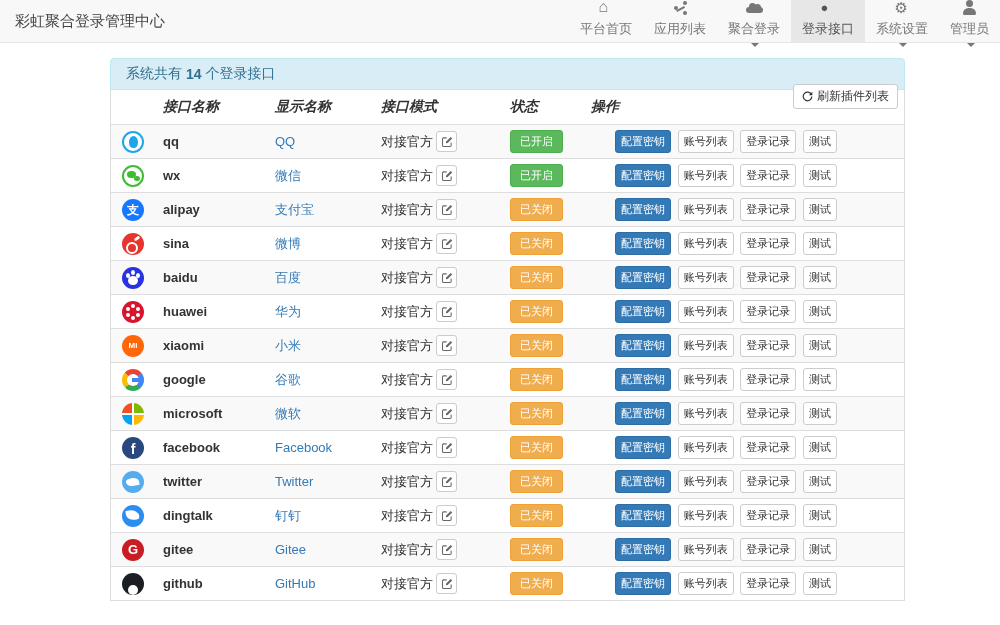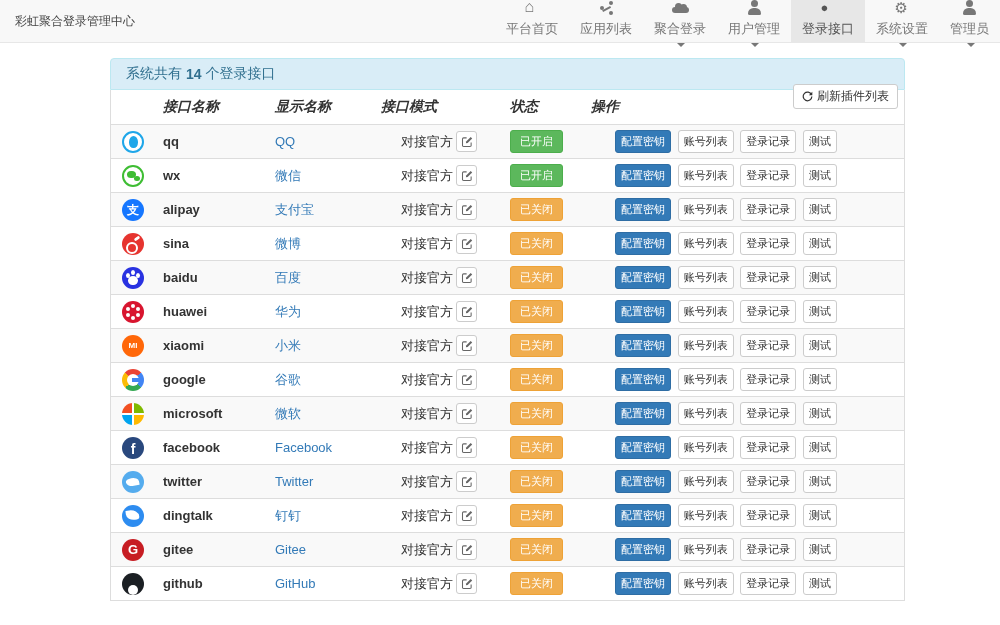--- a/index.html
+++ b/index.html
@@ -2,21 +2,21 @@
 <html><head>
 <meta charset="utf-8">
 <style>
   * { box-sizing: border-box; margin: 0; padding: 0; }
   html,body { width:1000px; height:625px; overflow:hidden; background:#fff;
     font-family:"Liberation Sans","DejaVu Sans",sans-serif; font-size:14px; color:#333; }
 
   
   .navbar { height:43px; background:#f8f8f8; border-bottom:1px solid #e7e7e7;
     display:flex; align-items:stretch; padding-left:15px; }
-  .brand { font-size:12px; color:#444; line-height:42px; white-space:nowrap; cursor:pointer; }
+  .brand { font-size:15px; color:#444; line-height:42px; white-space:nowrap; cursor:pointer; }
   .nav-menu { margin-left:auto; display:flex; list-style:none; }
   .nav-item { display:flex; align-items:center; gap:5px; padding:0 11px; font-size:13px;
     color:#777; cursor:pointer; white-space:nowrap;flex-direction:column; }
   .nav-item.active { background:#e7e7e7; color:#555; }
   .caret { display:inline-block; width:0; height:0; border-top:4px solid currentColor;
     border-left:4px solid transparent; border-right:4px solid transparent; margin-left:2px; }
 
   .nav-ico { display:inline-block; position:relative; width:15px; height:15px; flex:0 0 auto; }
   .nav-ico::before,.nav-ico::after { position:absolute; }
   .nav-ico[data-name="home-icon"]::before { content:"⌂"; font-size:16px; line-height:15px; left:0; top:-1px; }
@@ -53,21 +53,21 @@
   table { width:100%; border-collapse:collapse; }
   thead th { text-align:left; font-size:14px; font-weight:700; color:#333;
     padding:8px; border-bottom:1px solid #ddd;font-style:italic; }
   tbody td { padding:5px 8px; border-top:1px solid #ddd; vertical-align:middle;
     font-size:13px; line-height:22px; }
   tbody tr:first-child td { border-top:none; }
   tbody tr:nth-child(odd) { background:#f9f9f9; }
   .td-icon { text-align:center; }
   .iface-name { font-weight:700; color:#333; }
   .display-link { color:#337ab7; text-decoration:none; cursor:pointer; }
-  .mode-wrap { display:inline-flex; align-items:center; gap:3px;margin-left:20px; }
+  .mode-wrap { display:inline-flex; align-items:center; gap:3px; }
   .edit-btn { width:21px; height:21px; background:#fff; border:1px solid #ccc; border-radius:3px;
     display:inline-flex; align-items:center; justify-content:center; cursor:pointer; padding:0; }
   .st-badge { border-radius:3px; font-size:11px; color:#fff; padding:3px 9px;
     border:1px solid transparent; cursor:pointer; font-family:inherit; }
   .st-badge[data-state="on"]  { background:#5cb85c; border-color:#4cae4c; }
   .st-badge[data-state="off"] { background:#f0ad4e; border-color:#eea236; }
   .op-btn { font-size:11px; padding:3px 5px; border-radius:3px; margin-right:3px; cursor:pointer;
     background:#fff; border:1px solid #ccc; color:#333; font-family:inherit; }
   .op-btn.primary { background:#337ab7; border-color:#2e6da4; color:#fff;margin-left:24px; }
 
@@ -150,25 +150,20 @@
       <span class="nav-ico" data-name="home-icon"></span>
       <span data-name="nav-item-label">平台首页</span>
     </li>
     <li class="nav-item" data-name="nav-item-app-list">
       <span class="nav-ico" data-name="apps-icon"></span>
       <span data-name="nav-item-label">应用列表</span>
     </li>
     <li class="nav-item" data-name="nav-item-aggregate-login">
       <span class="nav-ico" data-name="cloud-icon"></span>
       <span data-name="nav-item-label">聚合登录</span>
-      <span class="caret" data-name="caret-down-icon"></span>
-    </li>
-    <li class="nav-item" data-name="nav-item-user-management">
-      <span class="nav-ico" data-name="user-icon"></span>
-      <span data-name="nav-item-label">用户管理</span>
       <span class="caret" data-name="caret-down-icon"></span>
     </li>
     <li class="nav-item active" data-name="nav-item-login-interface">
       <span class="nav-ico" data-name="plug-circle-icon"></span>
       <span data-name="nav-item-label">登录接口</span>
     </li>
     <li class="nav-item" data-name="nav-item-system-settings">
       <span class="nav-ico" data-name="gear-icon"></span>
       <span data-name="nav-item-label">系统设置</span>
       <span class="caret" data-name="caret-down-icon"></span>

